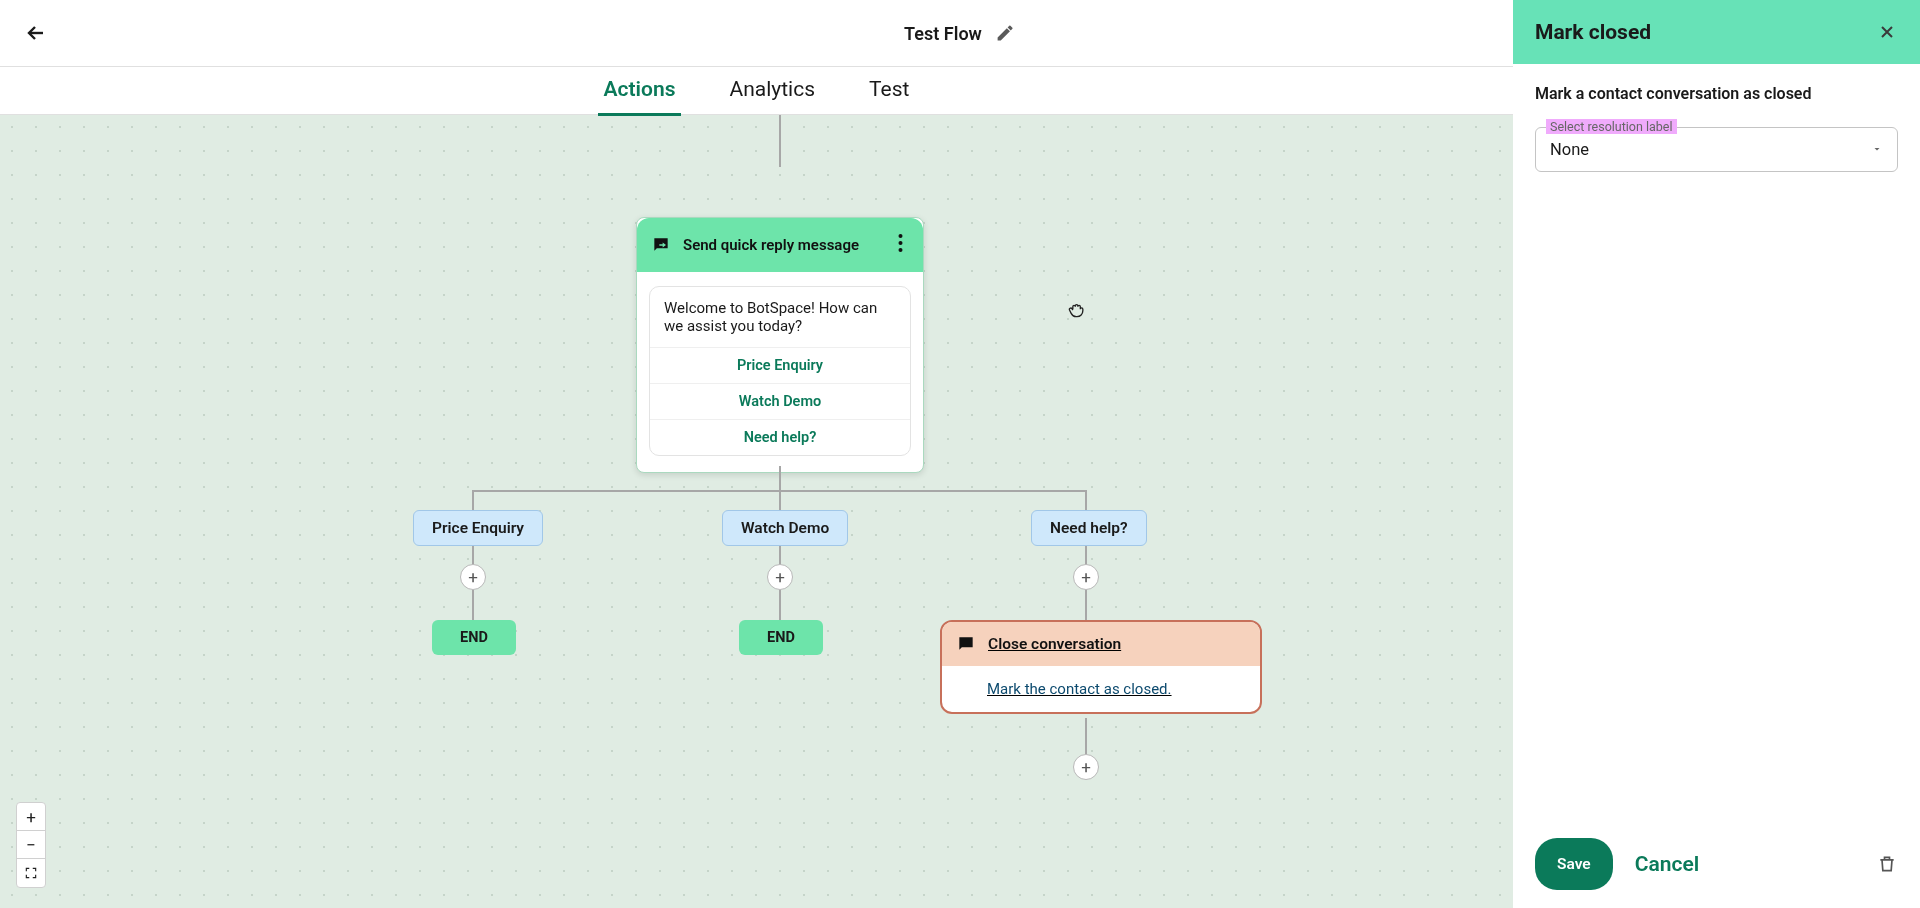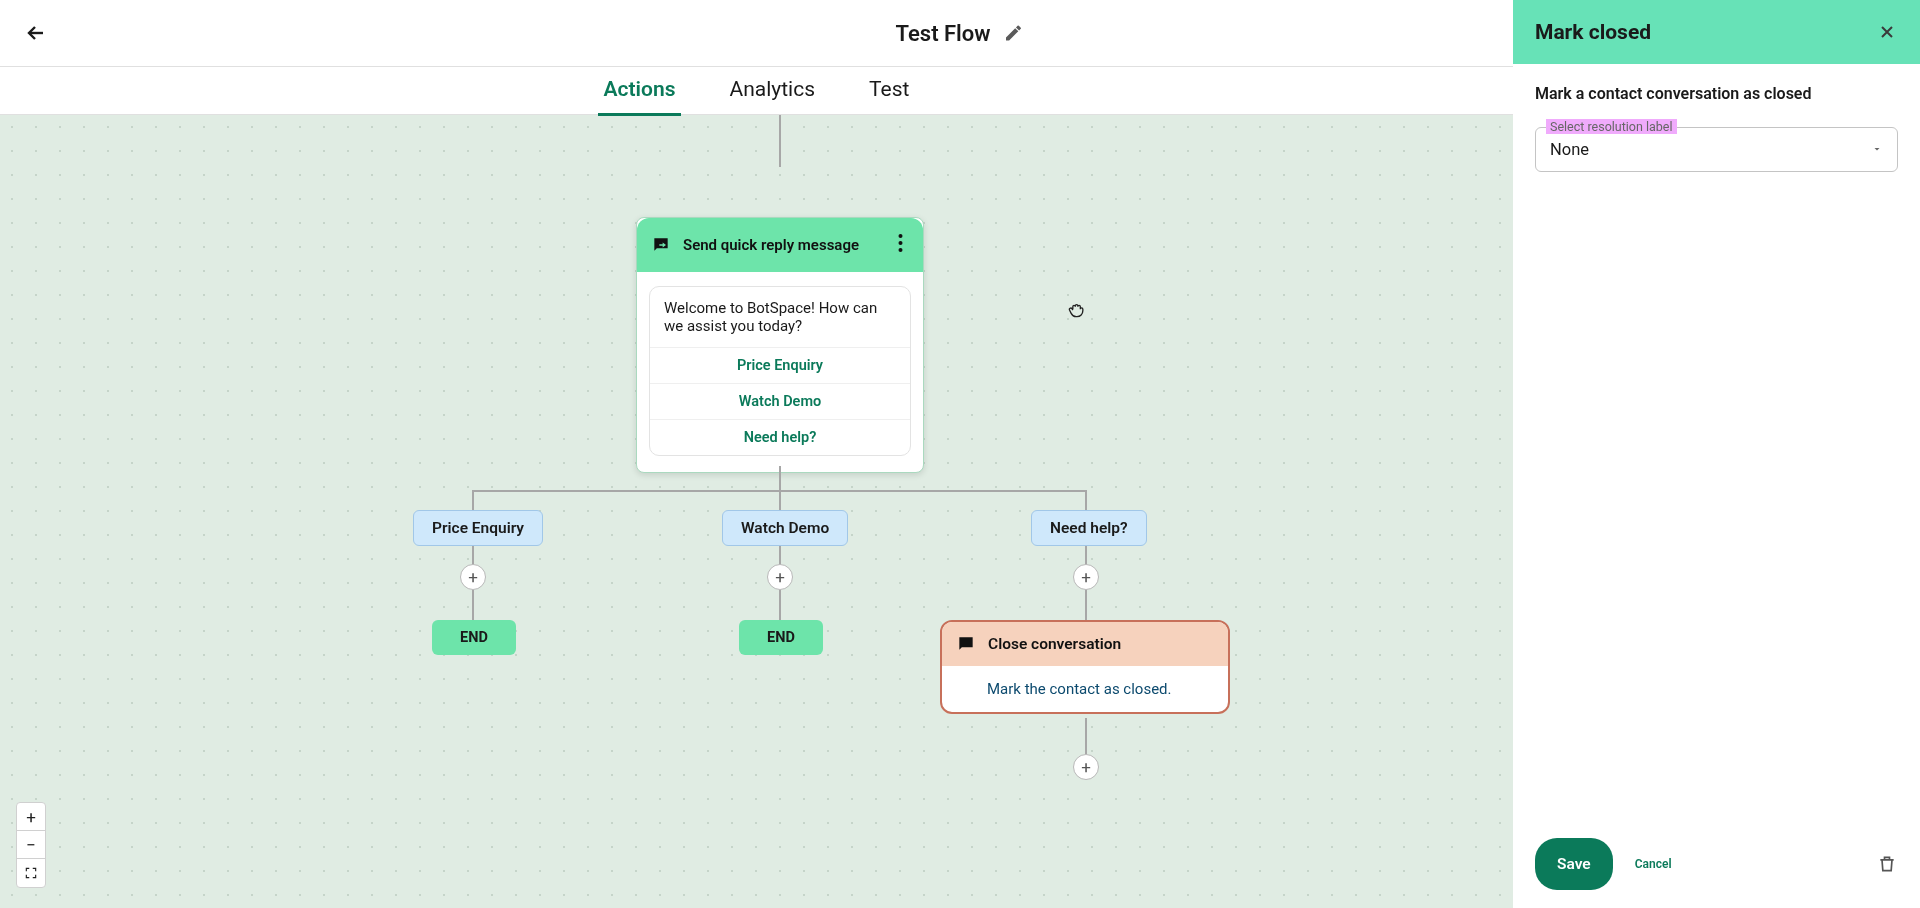--- a/index.html
+++ b/index.html
@@ -22,21 +22,21 @@
   cursor: pointer;
 }
 .topbar .title-wrap {
   position: absolute;
   left: 50%;
   transform: translateX(-50%);
   display: flex;
   align-items: center;
   gap: 12px;
 }
-.topbar .title { font-size: 22px; font-weight: 600; color: #1a1a1a; }
+.topbar .title { font-size: 18px; font-weight: 600; color: #1a1a1a; }
 .topbar .edit-btn { width: 22px; height: 22px; cursor: pointer; color: #5a5a5a; display:flex; align-items:center; justify-content:center; }
 
 .tabs {
   height: 48px;
   display: flex;
   justify-content: center;
   align-items: center;
   gap: 42px;
   position: relative;
   z-index: 5;
@@ -250,21 +250,21 @@
   border-radius: 22px;
   padding: 17px 22px;
   font-size: 15.5px;
   font-weight: 600;
   cursor: pointer;
 }
 .btn-cancel {
   background: none;
   border: none;
   color: #0b7a5a;
-  font-size: 12px;
+  font-size: 21px;
   font-weight: 600;
   cursor: pointer;
 }
 .del-btn { margin-left: auto; cursor: pointer; color: #555; width:22px; height:22px; display:flex; align-items:center; justify-content:center;}
 
 .grab-cursor {
   position: absolute;
   left: 1067px;
   top: 233px;
   font-size: 17px;
@@ -343,21 +343,21 @@
   <div class="plus-circle" style="left:767px; top:497px;">+</div>
   <div class="plus-circle" style="left:1073px; top:497px;">+</div>
 
   <div class="connector" style="left:472px; top:523px; width:2px; height:30px;"></div>
   <div class="connector" style="left:779px; top:523px; width:2px; height:30px;"></div>
   <div class="connector" style="left:1085px; top:523px; width:2px; height:30px;"></div>
 
   <div class="end-box" style="left:432px; top:553px;">END</div>
   <div class="end-box" style="left:739px; top:553px;">END</div>
 
-  <div class="close-conv-node" style="left:940px; top:553px; width:290px;">
+  <div class="close-conv-node" style="left:940px; top:553px; width:322px;text-decoration:underline;">
     <div class="head">
       <svg width="20" height="20" viewBox="0 0 24 24" fill="#111">
           <path d="M4 4h16v12H7l-3 3V4z"></path>
         </svg>
       <span>Close conversation</span>
     </div>
     <div class="body">Mark the contact as closed.</div>
   </div>
 
   <div class="connector" style="left:1085px; top:651px; width:2px; height:36px;"></div>

